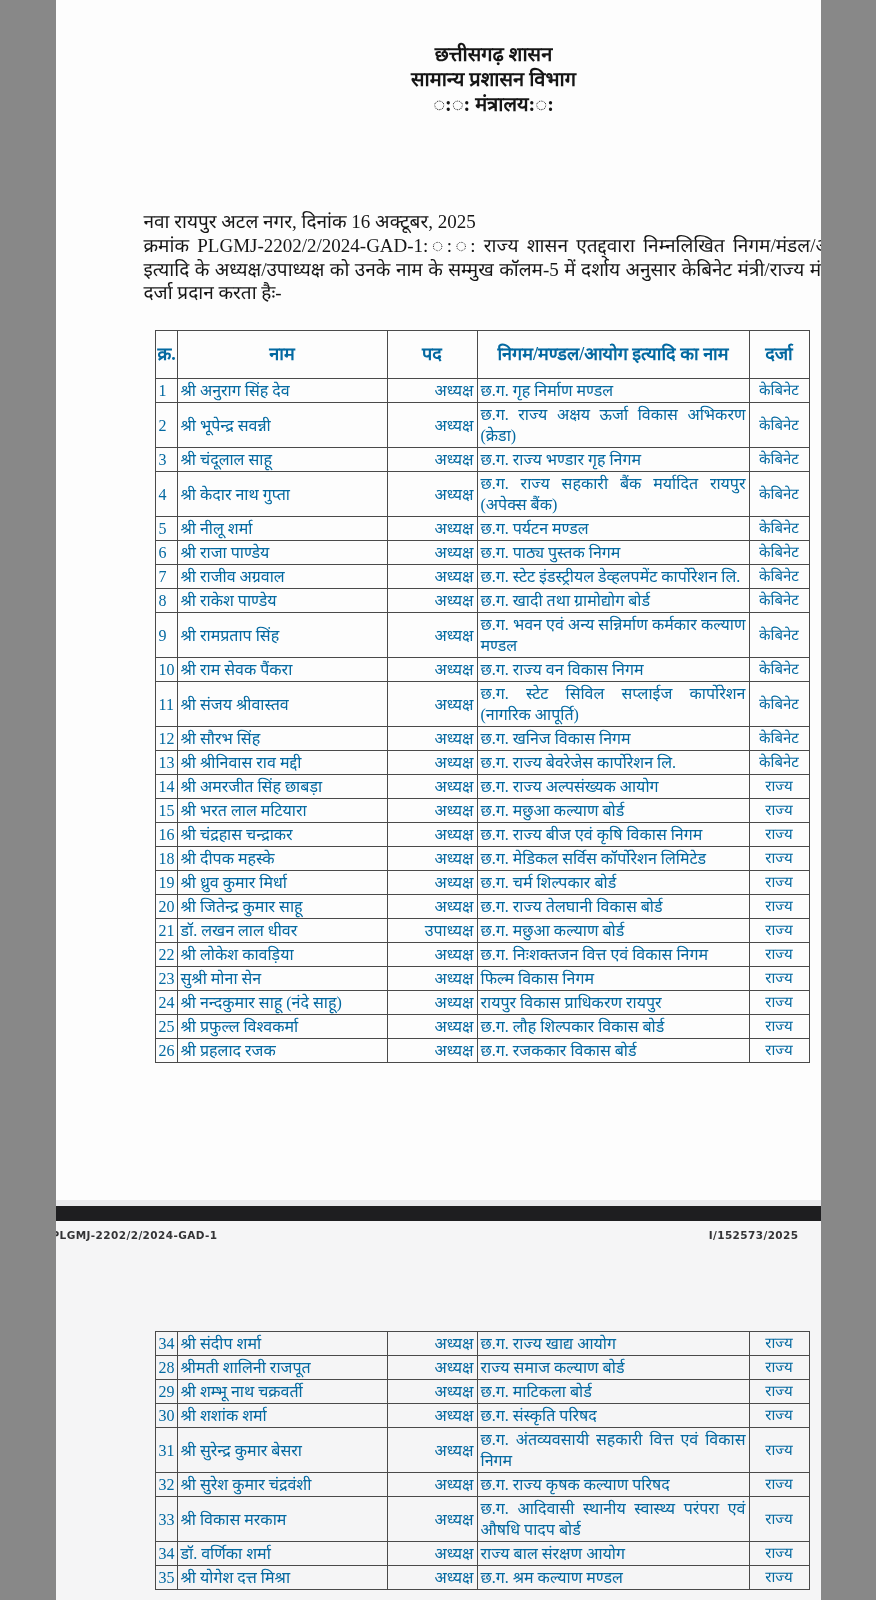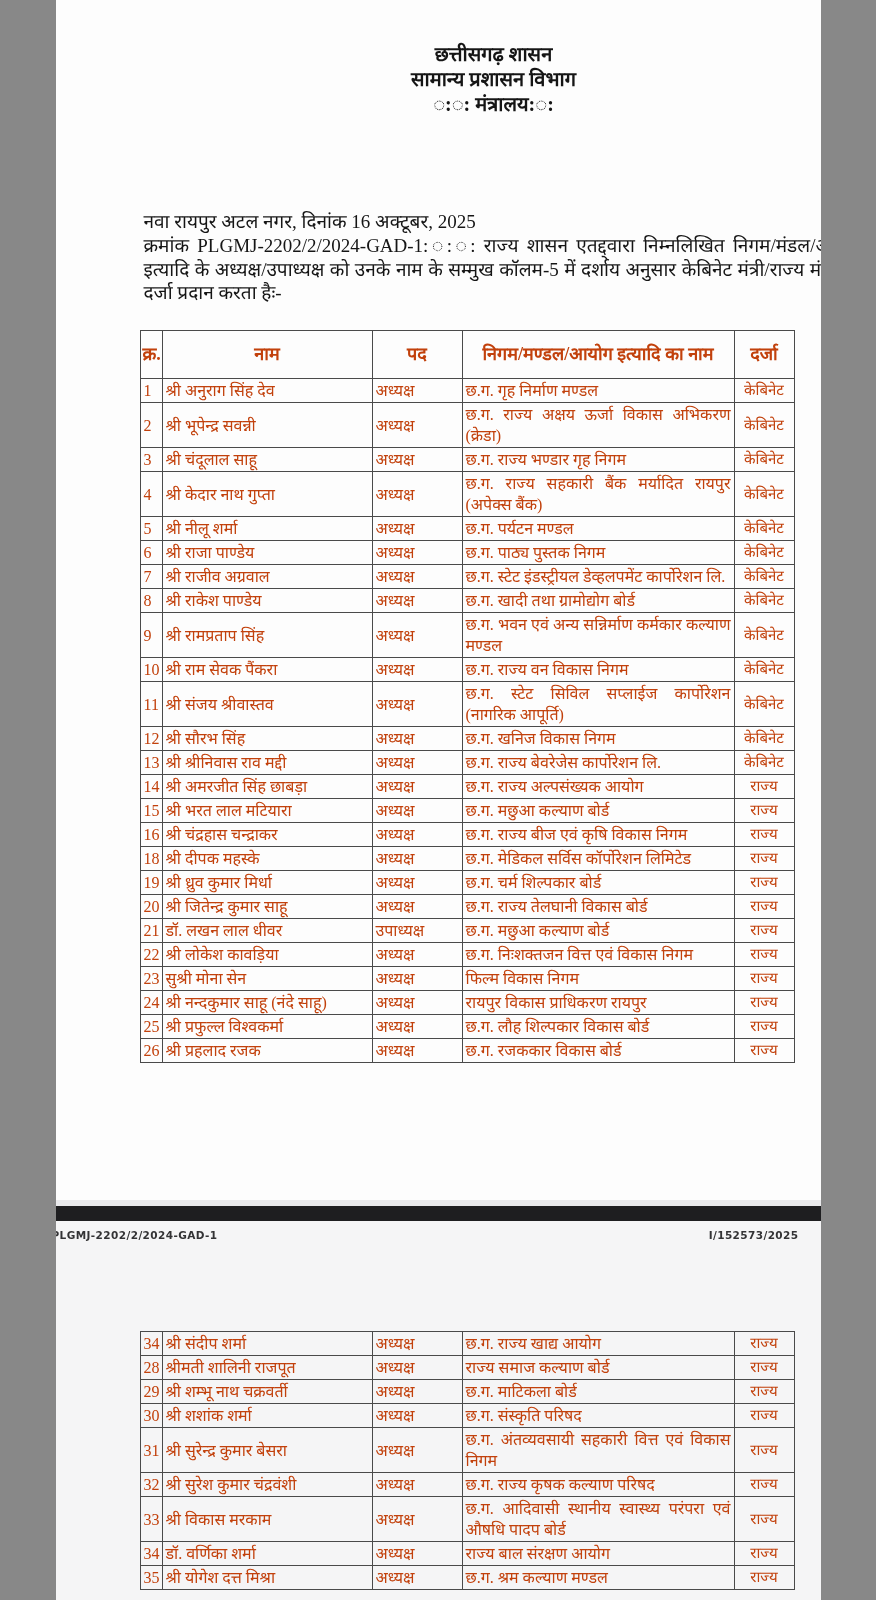--- a/index.html
+++ b/index.html
@@ -26,40 +26,40 @@
     position:absolute;top:210px;left:88px;width:718px;
     font-size:19px;line-height:23px;
   }
   .body-par{
     position:absolute;top:234px;left:88px;width:718px;
     font-size:19px;line-height:23.5px;
     text-align:justify;text-align-last:left;
   }
   
   table.roster{
-    position:absolute;left:84px;width:654px;
+    position:absolute;left:99px;width:654px;
     border-collapse:collapse;table-layout:fixed;
-    font-size:16px;line-height:21px;color:#c2410c;
+    font-size:16px;line-height:21px;color:#0369a1;
   }
   #table-page1{top:330px;}
   #table-page2{top:1331px;}
   table.roster th, table.roster td{
     border:1px solid #4a4a4a;
     padding:1px 3px;
     vertical-align:middle;
     overflow:visible;
   }
   table.roster th{
     font-size:18px;font-weight:700;text-align:center;
     padding:13px 2px;
   }
   table.roster td{height:21px;}
   td.c0{text-align:left;padding-left:2px;}
   td.c1{text-align:left;}
-  td.c2{text-align:left;}
+  td.c2{text-align:right;}
   td.c3{text-align:justify;text-align-last:left;}
   td.c4{text-align:center;white-space:nowrap;font-size:15px;}
   th.h0{white-space:nowrap;font-size:17px;}
   
   .sep-shadow{
     position:absolute;top:1200px;left:0;width:876px;height:6px;
     background:#e9e9eb;
   }
   .sep-bar{
     position:absolute;top:1206px;left:0;width:876px;height:15px;

